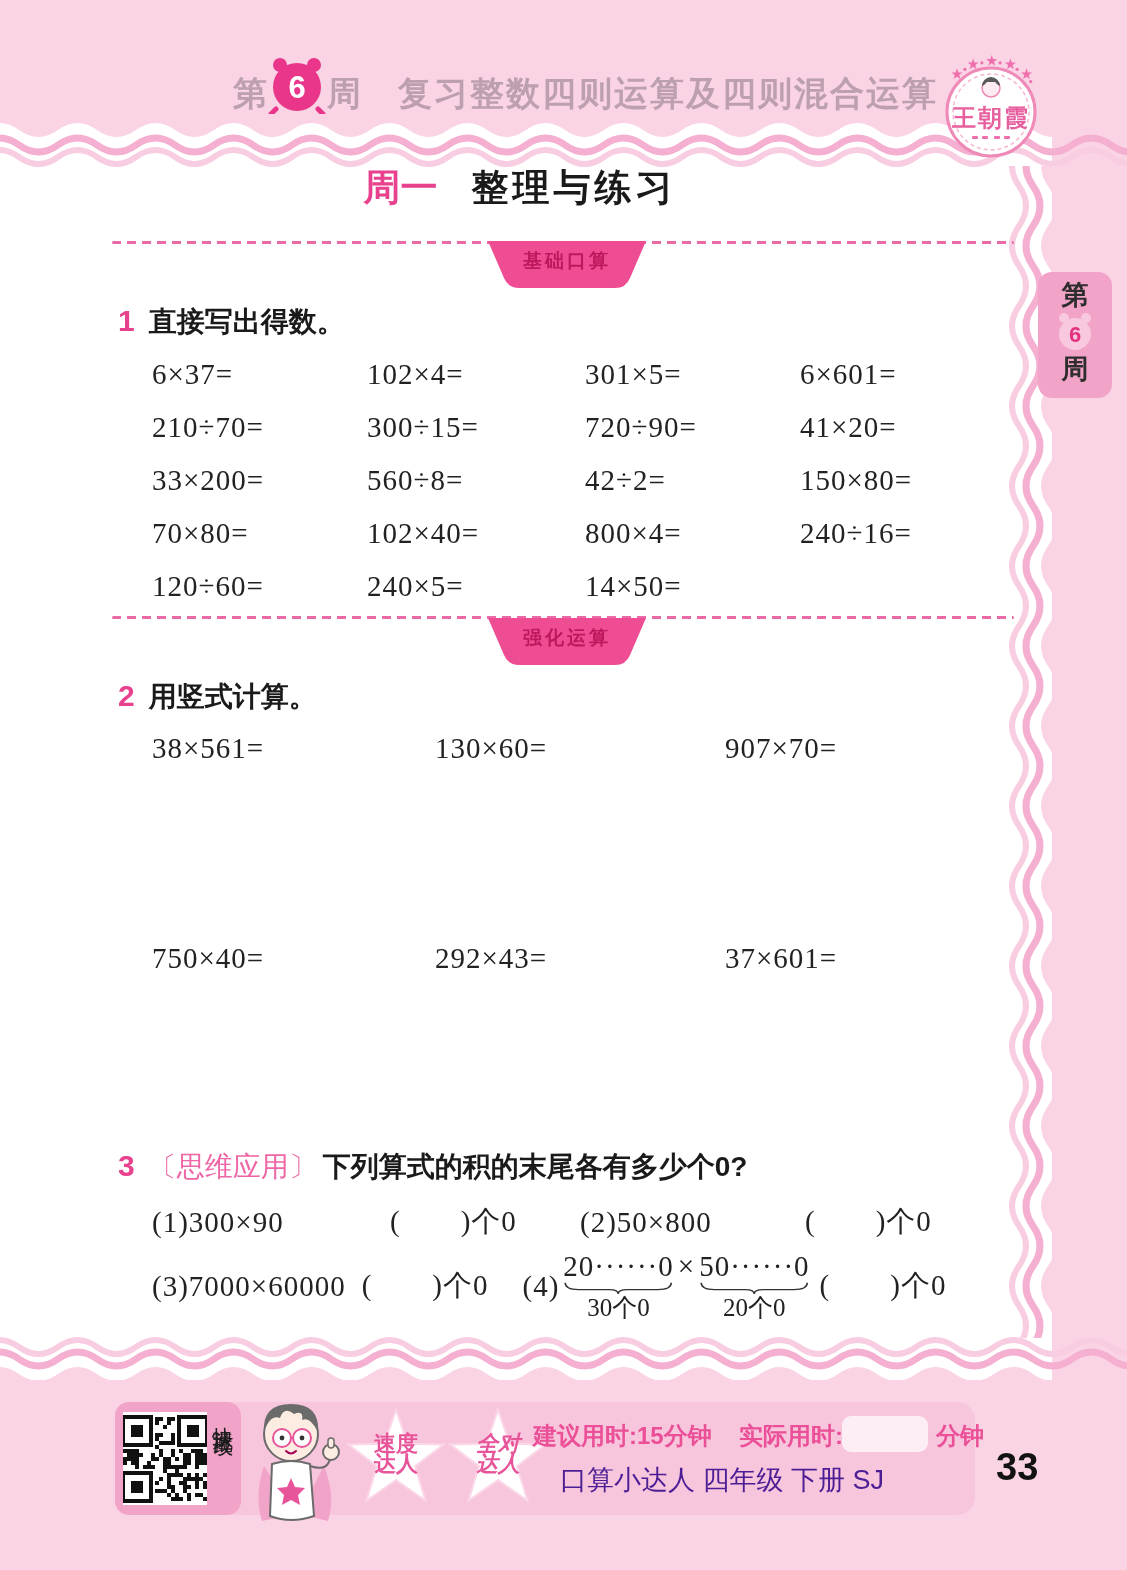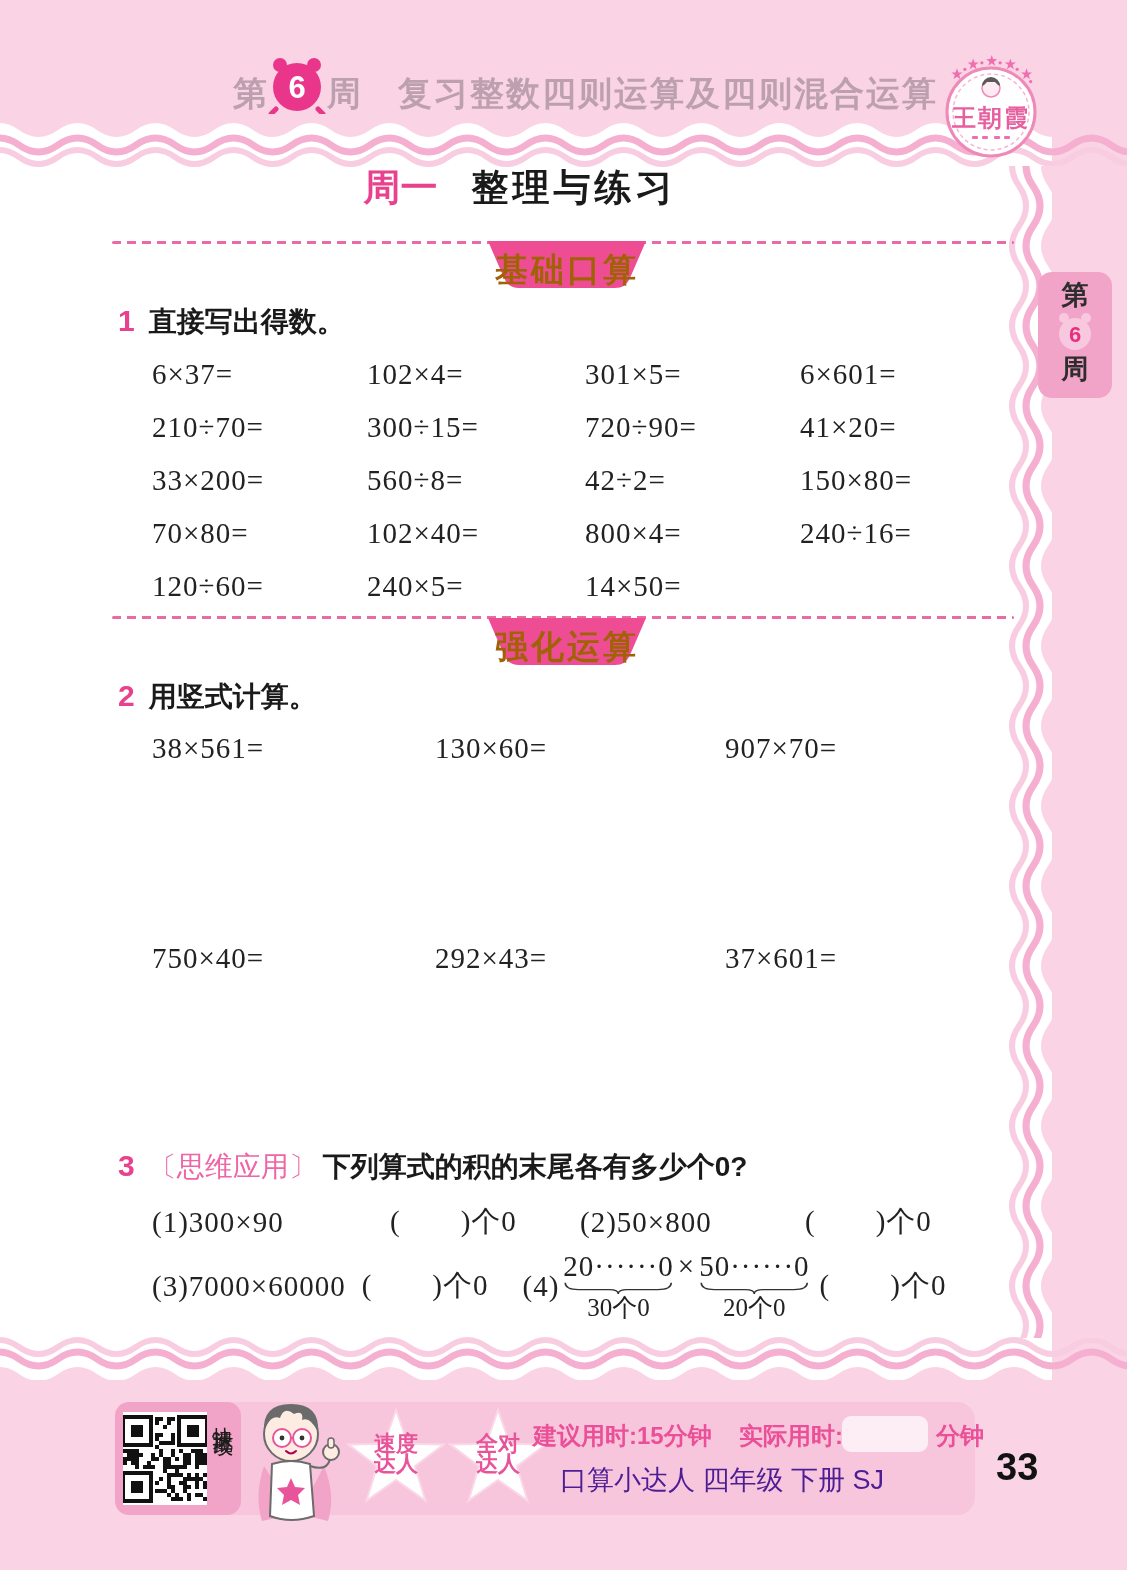--- a/index.html
+++ b/index.html
@@ -36,21 +36,21 @@
   #day-title{color:#e8418d; margin-right:34px;}
   #lesson-title{color:#1a1a1a; letter-spacing:4px;}
 
   
   .dashed-sep{position:absolute; left:112px; width:902px; height:3px;
      background:repeating-linear-gradient(90deg,#ea6aa6 0 9px, transparent 9px 15px); border-radius:2px;}
   #sep1{top:241px;} #sep2{top:616px;}
   .badge{position:absolute; left:487px; width:160px; height:47px; z-index:3;}
   #badge1{top:241px;} #badge2{top:618px;}
   .badge svg{position:absolute; left:0; top:0;}
-  .badge .badge-label{position:absolute; left:0; top:7px; width:160px; text-align:center; color:#a16207; font-size:33px; font-weight:bold; letter-spacing:3px;}
+  .badge .badge-label{position:absolute; left:0; top:7px; width:160px; text-align:center; color:#be185d; font-size:19px; font-weight:bold; letter-spacing:3px;}
 
   
   .prob-head{position:absolute; left:118px; font-size:28px; font-weight:bold; color:#1a1a1a; line-height:1.2;}
   .prob-num{color:#e8418d; margin-right:14px; font-size:30px;}
   #p1-head{top:303px;} #p2-head{top:678px;} #p3-head{top:1148px;}
   #p3-tag{color:#ee66a5; font-weight:normal; margin-right:6px;text-align:center;}
 
   
   .expr{font-family:"Liberation Serif","DejaVu Serif",serif; font-size:29px; color:#222222; letter-spacing:1px;}
   #p1-grid{position:absolute; left:152px; top:348px; width:870px; display:grid;
@@ -69,21 +69,21 @@
   .grp-label{font-family:"Liberation Serif","DejaVu Serif",serif; font-size:25px; color:#222; line-height:28px;}
   .alignTop{align-self:flex-start; line-height:32px;}
 
   
   #footer-bar{position:absolute; left:115px; top:1402px; width:860px; height:113px; background:#f8c6dc; border-radius:18px;}
   #qr-block{position:absolute; left:115px; top:1402px; width:126px; height:113px; background:#f2a3c8; border-radius:14px; z-index:2;}
   #qr-svg{position:absolute; left:8px; top:10px; background:#ffffff;}
   #qr-label{position:absolute; right:4px; top:8px; writing-mode:vertical-rl; font-size:21px; color:#1d1d1d; letter-spacing:3px;}
   #mascot{position:absolute; left:244px; top:1396px; width:100px; height:130px; z-index:2;}
   .star-badge{position:absolute; top:1408px; width:100px; height:100px; z-index:2;}
-  #star1{left:346px;} #star2{left:448px;}
+  #star1{left:346px;} #star2{left:448px;font-style:italic;}
   .star-text{position:absolute; left:0; top:26px; width:100px; text-align:center; color:#e8549a; font-weight:bold; font-size:22px; line-height:20px;}
   #suggested-time{position:absolute; left:533px; top:1420px; font-size:24px; font-weight:bold; color:#ea4f97; z-index:2;}
   #actual-label{position:absolute; left:739px; top:1420px; font-size:24px; font-weight:bold; color:#ea4f97; z-index:2;}
   #actual-box{position:absolute; left:842px; top:1416px; width:86px; height:36px; background:#fdeef6; border-radius:9px; z-index:2;}
   #unit-label{position:absolute; left:936px; top:1420px; font-size:24px; font-weight:bold; color:#ea4f97; z-index:2;}
   #book-info{position:absolute; left:560px; top:1462px; width:400px; text-align:left; font-size:27px; color:#4c1d95; z-index:2;}
   #page-number{position:absolute; left:996px; top:1446px; font-size:38px; font-weight:bold; color:#121212; z-index:2;}
 </style>
 </head>
 <body>

